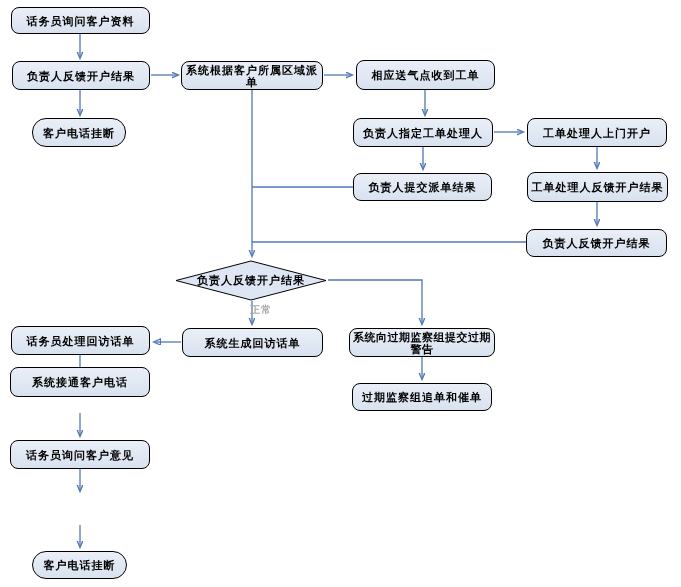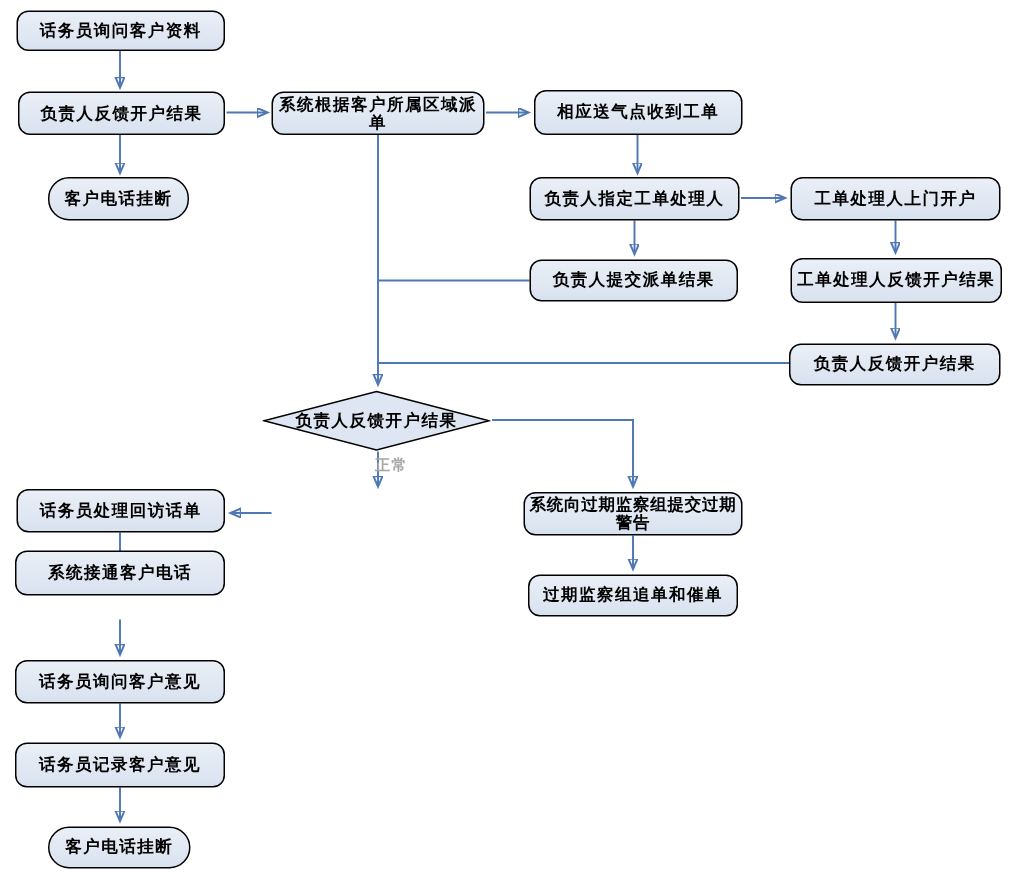--- a/index.html
+++ b/index.html
@@ -90,28 +90,28 @@
 
   <div class="diamond-wrap" style="left:175px;top:260px;width:152px;height:41px">
     <svg class="diamond-svg" viewBox="0 0 152 41" preserveAspectRatio="none">
       <polygon points="76,1 151,20.5 76,40 1,20.5"></polygon>
     </svg>
     <span class="diamond-label">负责人反馈开户结果</span>
   </div>
 
   <div class="edge-label" style="left:250px;top:303px">正常</div>
 
+  <div class="node rect" style="left:182px;top:328px;width:141px;height:29px">系统生成回访话单</div>
 
   <div class="node rect" style="left:349px;top:328px;width:146px;height:29px;letter-spacing:0.5px">系统向过期监察组提交过期警告</div>
 
   <div class="node rect" style="left:352px;top:383px;width:140px;height:28px">过期监察组追单和催单</div>
 
   <div class="node rect" style="left:11px;top:326px;width:139px;height:29px">话务员处理回访话单</div>
 
   <div class="node rect" style="left:10px;top:367px;width:140px;height:30px">系统接通客户电话</div>
 
   <div class="node rect" style="left:10px;top:440px;width:140px;height:29px">话务员询问客户意见</div>
 
-  <div class="node rect" style="left:10px;top:495px;width:140px;height:30px">话务员记录客户意见</div>
 
   <div class="node stadium" style="left:32px;top:551px;width:95px;height:28px">客户电话挂断</div>
 
 </div>
 
 </body></html>

